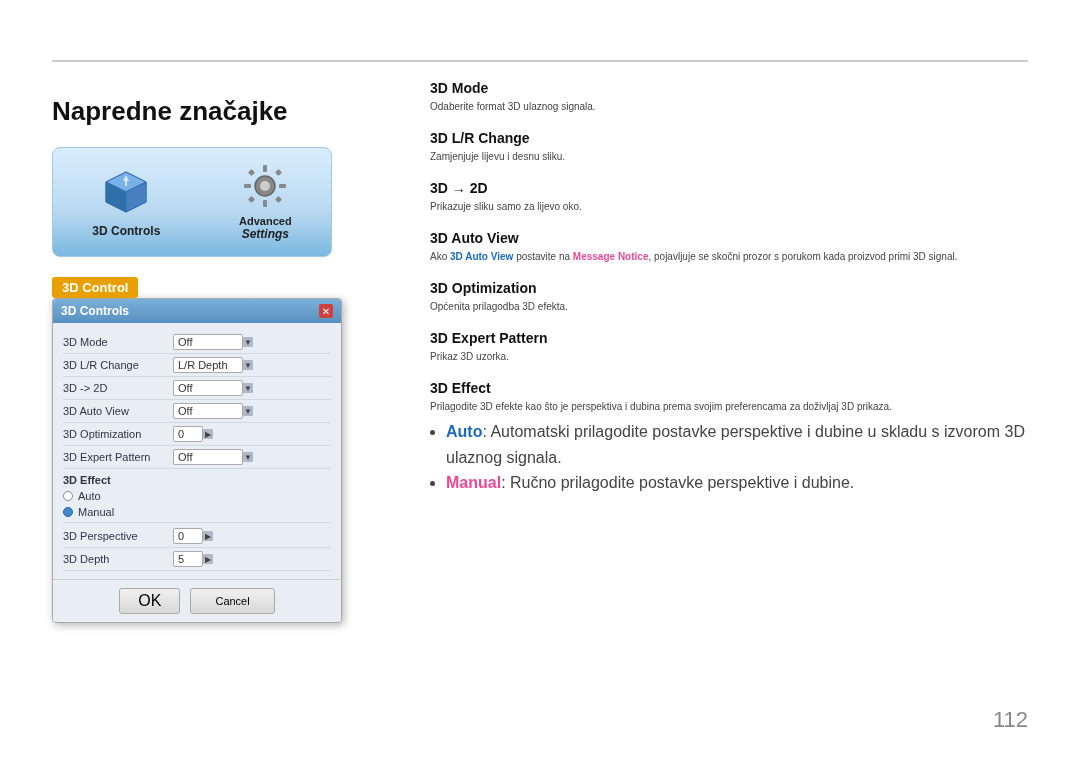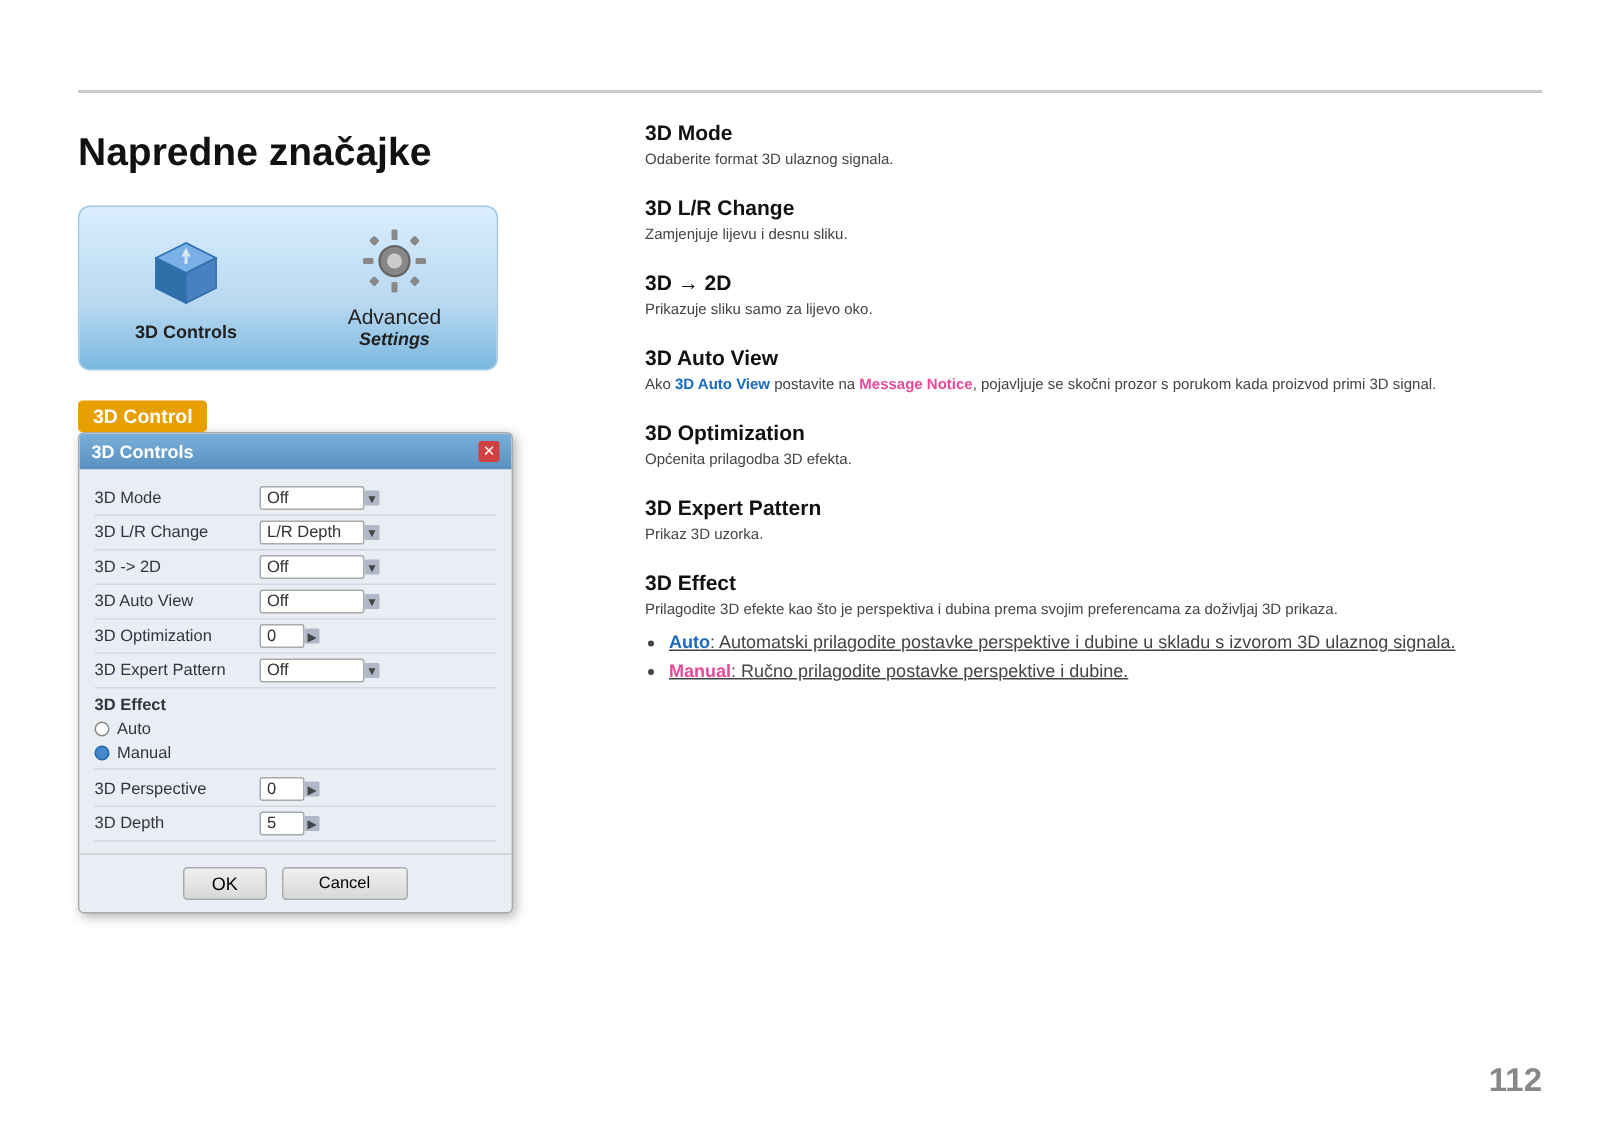--- a/index.html
+++ b/index.html
@@ -18,21 +18,21 @@
       position: absolute;
       top: 60px;
       left: 52px;
       right: 52px;
       height: 2px;
       background: #ccc;
     }
 
     .left-panel {
       position: absolute;
-      top: 86px;
+      top: 96px;
       left: 52px;
       width: 340px;
     }
 
     .page-title {
       font-size: 26px;
       font-weight: bold;
       color: #111;
       margin-bottom: 20px;
     }
@@ -203,21 +203,21 @@
       padding: 8px 10px;
       background: #e8eef4;
       border-top: 1px solid #ccc;
     }
 
     .btn-ok {
       background: linear-gradient(180deg, #f0f0f0, #d8d8d8);
       border: 1px solid #aaa;
       border-radius: 3px;
       padding: 3px 18px;
-      font-size: 12px;
+      font-size: 16px;
       cursor: pointer;
     }
 
     .btn-cancel {
       background: linear-gradient(180deg, #f0f0f0, #d8d8d8);
       border: 1px solid #aaa;
       border-radius: 3px;
       padding: 3px 24px;
       font-size: 11px;
       cursor: pointer;
@@ -258,34 +258,33 @@
       color: #ec4899;
       font-weight: bold;
     }
 
     .bullet-list {
       margin-top: 5px;
       padding-left: 16px;
     }
 
     .bullet-list li {
-      font-size: 12px;
+      font-size: 16px;
       color: #444;
       line-height: 1.6;
       list-style: disc;
-      text-decoration: underline;
     }
 
     .page-number {
       position: absolute;
       bottom: 30px;
       right: 52px;
       font-size: 22px;
       color: #888;
-      font-weight: 700;
+      font-weight: 400;
     }
 
     
     .cube-svg {
       width: 52px;
       height: 52px;
     }
 
     .gear-svg {
       width: 46px;
@@ -327,21 +326,21 @@
         <rect x="21" y="37" width="4" height="7" rx="1" fill="#888"></rect>
         <rect x="2" y="21" width="7" height="4" rx="1" fill="#888"></rect>
         <rect x="37" y="21" width="7" height="4" rx="1" fill="#888"></rect>
         <rect x="7" y="7" width="5" height="5" rx="1" fill="#888" transform="rotate(45 9.5 9.5)"></rect>
         <rect x="34" y="7" width="5" height="5" rx="1" fill="#888" transform="rotate(45 36.5 9.5)"></rect>
         <rect x="7" y="34" width="5" height="5" rx="1" fill="#888" transform="rotate(45 9.5 36.5)"></rect>
         <rect x="34" y="34" width="5" height="5" rx="1" fill="#888" transform="rotate(45 36.5 36.5)"></rect>
 
       </svg>
       <div style="display:flex;flex-direction:column;align-items:center;">
-        <span style="font-size:14px;font-weight:400;color:#222;">Advanced</span>
+        <span style="font-size:11px;font-weight:700;color:#222;">Advanced</span>
         <span style="font-size:12px;font-weight:600;color:#222;font-style:italic;">Settings</span>
       </div>
     </div>
   </div>
 
   
   <div class="section-label">3D Control</div>
 
   
   <div class="dialog">

